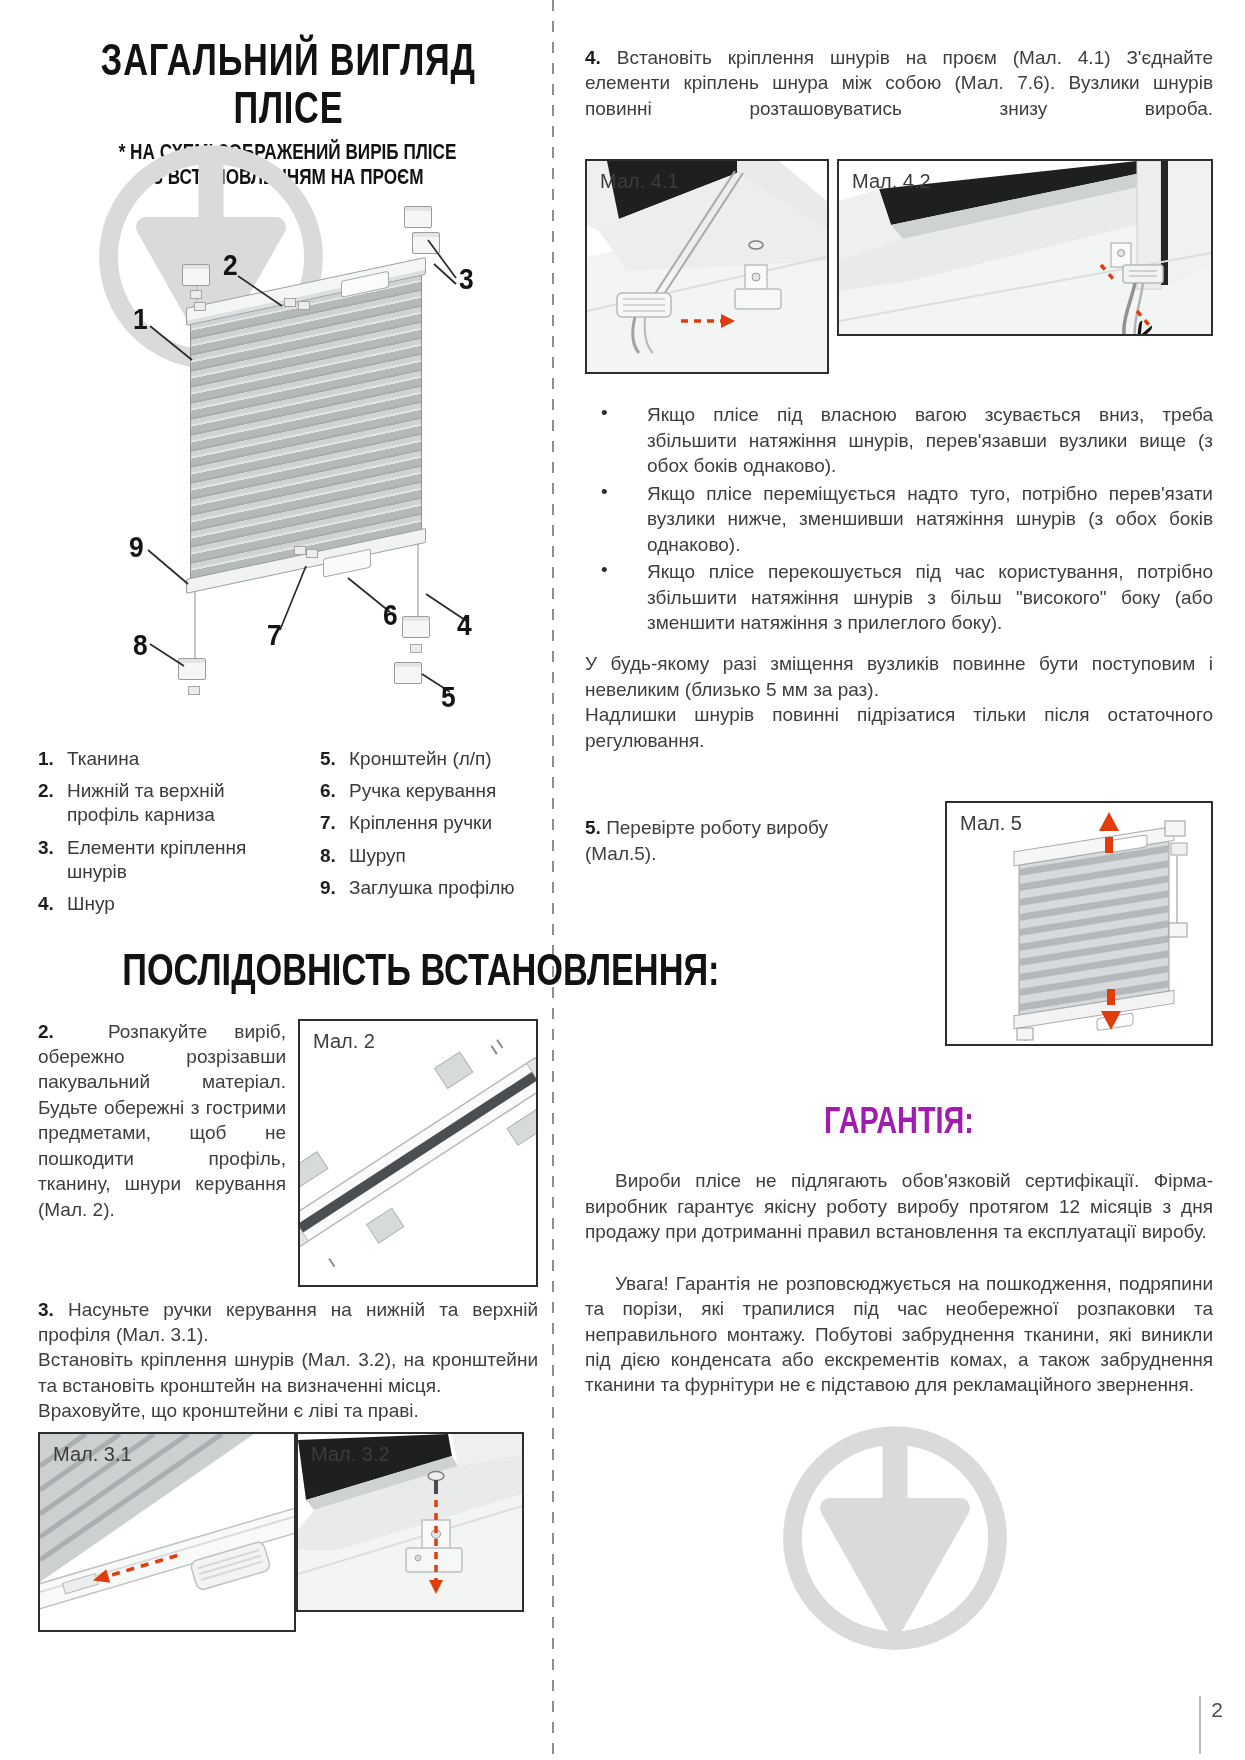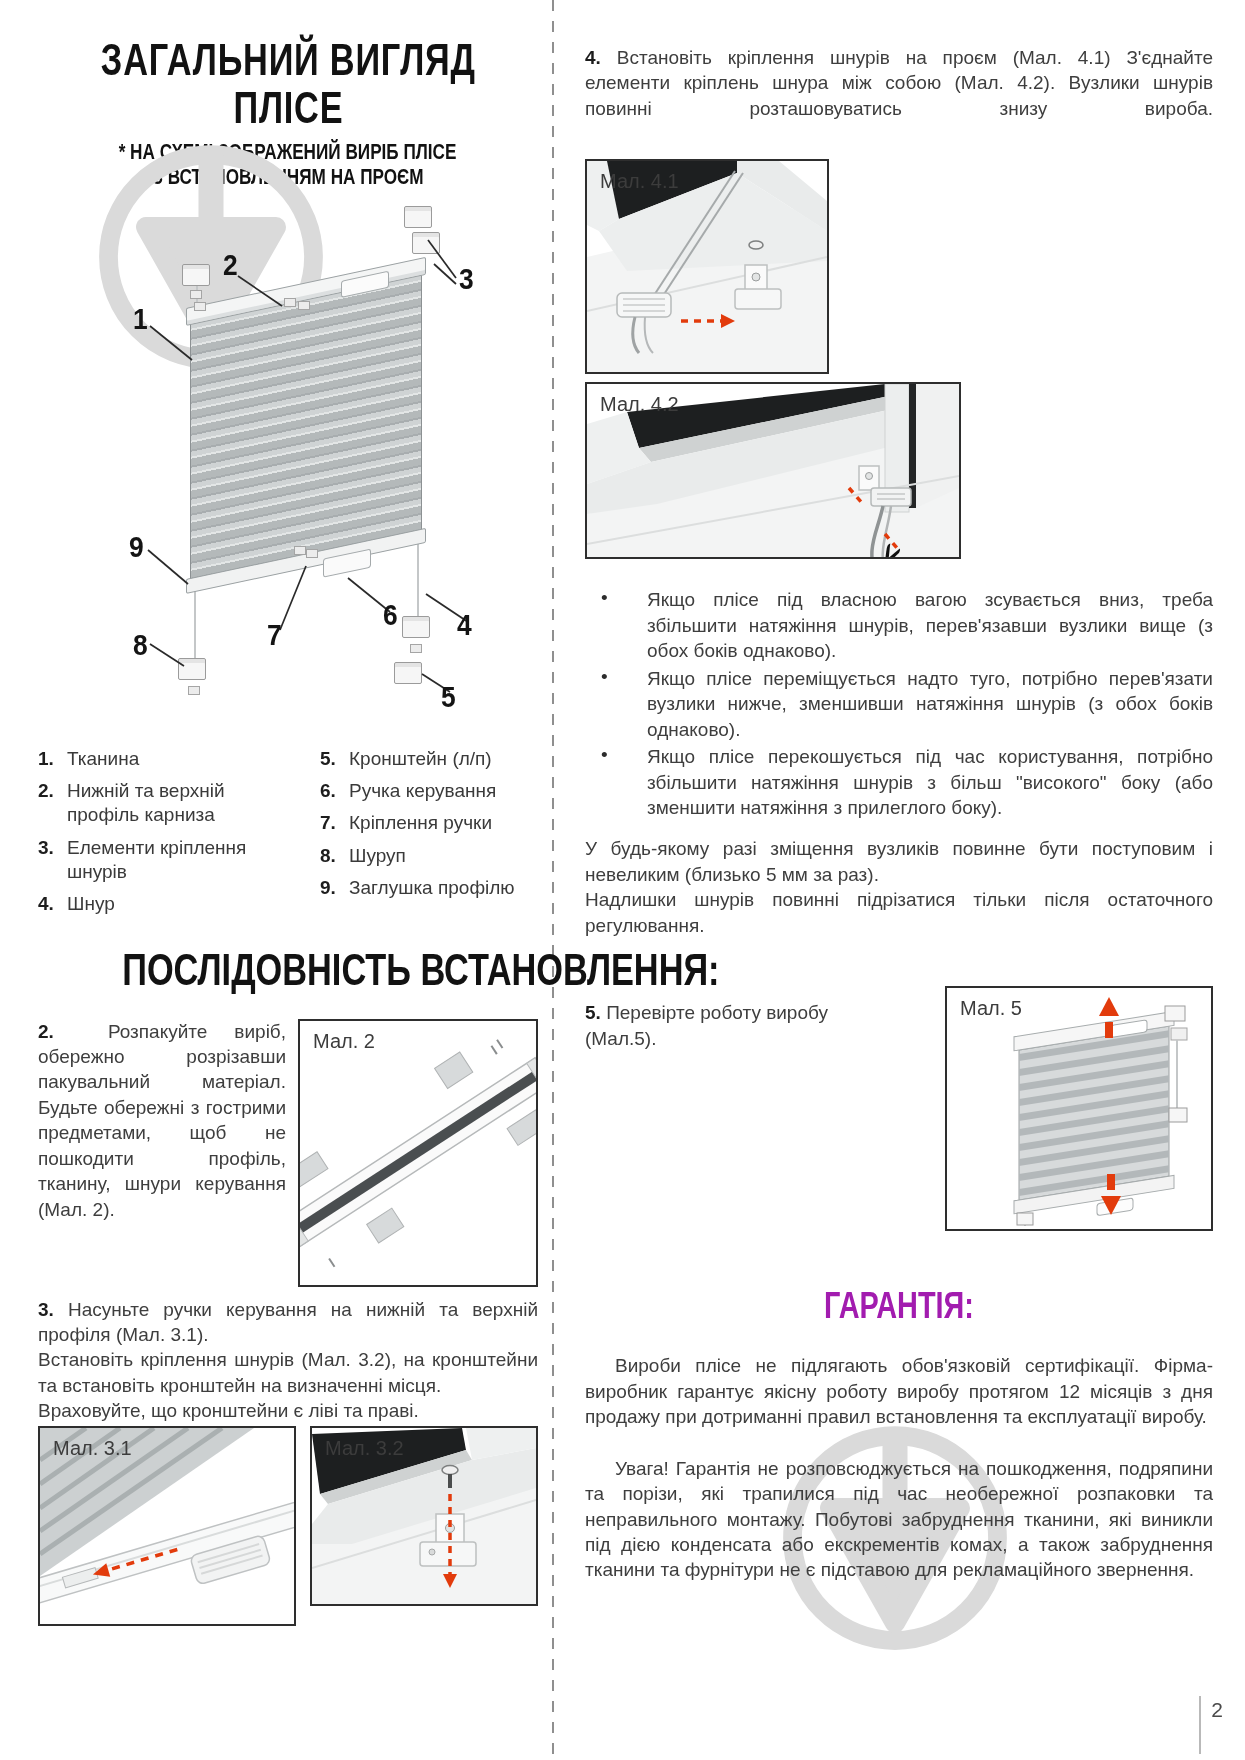--- a/index.html
+++ b/index.html
@@ -43,32 +43,32 @@
   
   .legend{display:flex;gap:24px;margin-top:8px;position:relative;z-index:3;}
   .legcol1{width:258px;}.legcol2{width:218px;}
   .legitem{display:flex;font-size:19px;line-height:1.28;margin-bottom:8px;color:#3a3a3a;}
   .legitem .n{font-weight:700;color:#1d1d1d;width:29px;flex:none;}
   
   .seq{margin:20px 0 0 0;text-align:center;font-size:44px;font-weight:700;color:#121212;}
   .step2row{display:flex;margin-top:24px;gap:12px;}
   .step2row .txt{width:248px;flex:none;}
   .step3{margin-top:10px;}
-  .figrow{display:flex;margin-top:2px;gap:14px;}
+  .figrow{display:flex;margin-top:8px;}
   
   .fig{position:relative;border:2px solid #2e2e2e;background:#ffffff;box-sizing:border-box;overflow:hidden;}
   .figlabel{position:absolute;left:13px;top:9px;font-size:20px;color:#3c3c3c;z-index:4;}
   .fig2{width:240px;height:268px;}
   .fig31{width:258px;height:200px;}
   .fig32{width:228px;height:180px;text-align:right;}
   .fig41{width:244px;height:215px;}
   .fig42{width:376px;height:177px;}
   .fig5{width:268px;height:245px;flex:none;}
   
-  .figrow41{display:flex;margin-top:38px;gap:8px;flex-direction:column;}
+  .figrow41{display:flex;margin-top:38px;gap:8px;}
   .bullets{margin-top:28px;}
   .bullet{display:flex;margin-bottom:2px;}
   .bullet .dot{width:46px;flex:none;padding-left:16px;font-size:19px;color:#2c2c2c;}
   .note{margin-top:16px;}
   .step5row{display:flex;margin-top:48px;gap:20px;}
   .step5row .txt{width:250px;flex:none;padding-top:14px;}
   .fig5wrap{margin-left:auto;}
   .warr-h{margin:54px 0 0 0;text-align:center;font-size:37px;font-weight:700;color:#a21caf;position:relative;z-index:1;}
   .indent{text-indent:30px;}
   .ztext{position:relative;z-index:1;}
@@ -284,21 +284,21 @@
   </div>
 
   <div class="col-right">
 
     <svg class="wm" style="left:185px;top:1368px" width="250" height="250" viewBox="0 0 200 200">
       <circle cx="100" cy="100" r="82" fill="none" stroke="#dadada" stroke-width="15"></circle>
       <rect x="90" y="14" width="20" height="60" rx="6" fill="#dadada"></rect>
       <path d="M48 76 L152 76 L100 168 Z" fill="#dadada" stroke="#dadada" stroke-width="16" stroke-linejoin="round"></path>
     </svg>
 
-    <p class="body jt force-last ztext"><span class="stepnum">4.</span> <span>Встановіть кріплення шнурів на проєм (Мал. 4.1) З'єднайте елементи кріплень шнура між собою (Мал. 4.2). Вузлики шнурів повинні розташовуватись знизу вироба.</span></p>
+    <p class="body jt force-last ztext"><span class="stepnum">4.</span> <span>Встановіть кріплення шнурів на проєм (Мал. 4.1) З'єднайте елементи кріплень шнура між собою (Мал. 7.6). Вузлики шнурів повинні розташовуватись знизу вироба.</span></p>
 
     <div class="figrow41">
       <div class="fig fig41">
         <span class="figlabel">Мал. 4.1</span>
         <svg width="240" height="211" viewBox="0 0 240 211">
           <polygon points="0,96 240,40 240,211 0,211" fill="#f3f4f4"></polygon>
           <polygon points="20,0 150,0 150,12 32,58 20,52" fill="#1d1f20"></polygon>
           <polygon points="0,0 20,0 32,58 12,70 0,64" fill="#eef0f0"></polygon>
           <polygon points="150,0 192,0 240,40 240,70 150,12" fill="#e9ebeb"></polygon>
           <polygon points="32,58 150,12 240,70 240,100 40,110 12,70" fill="#eceeee"></polygon>

